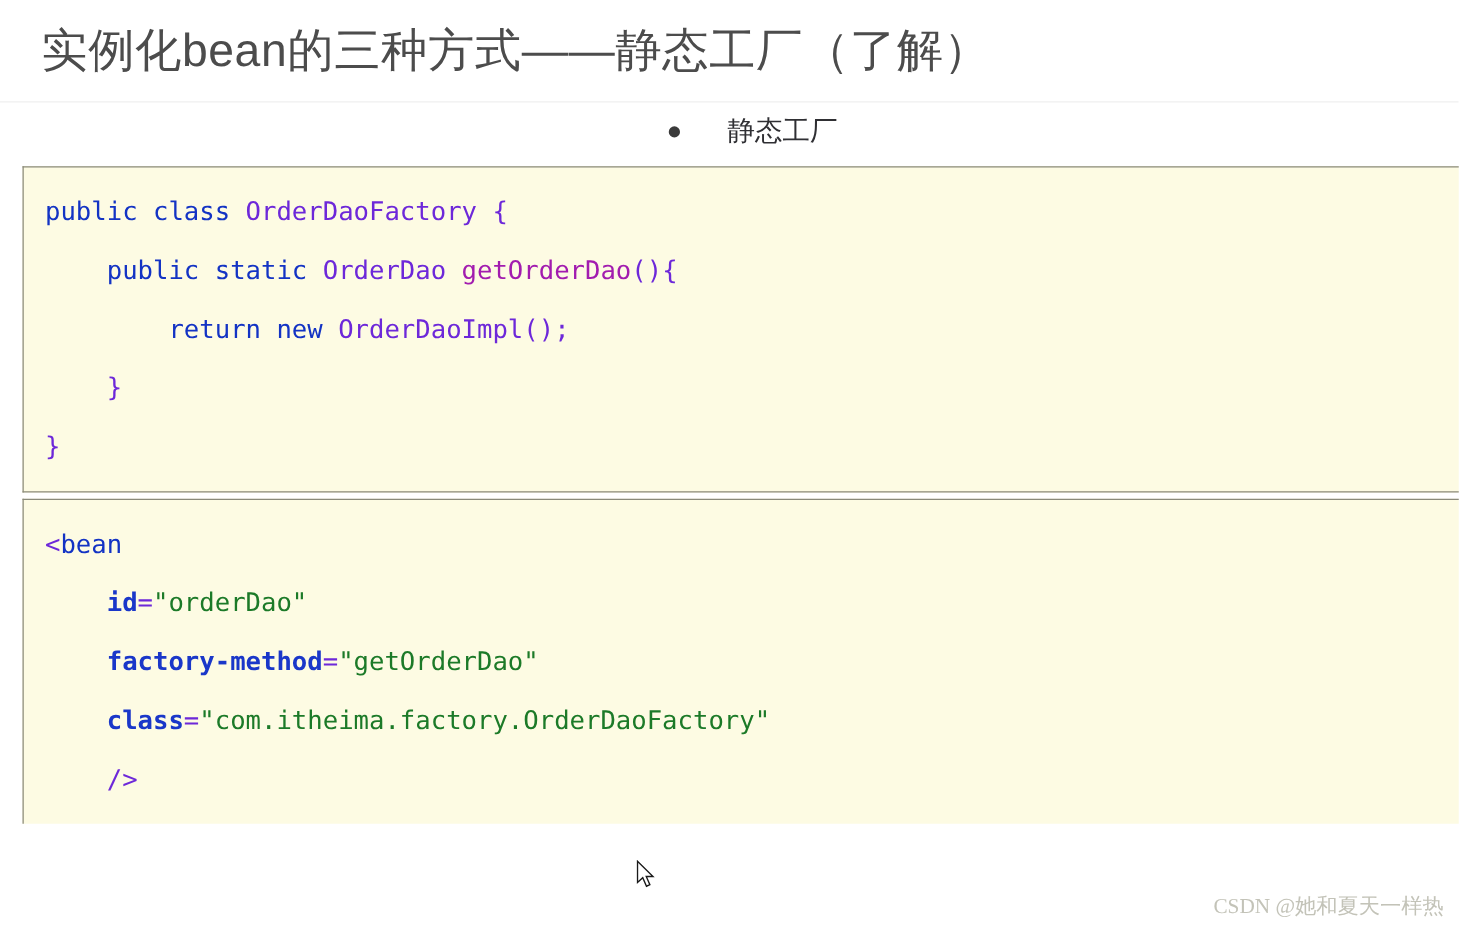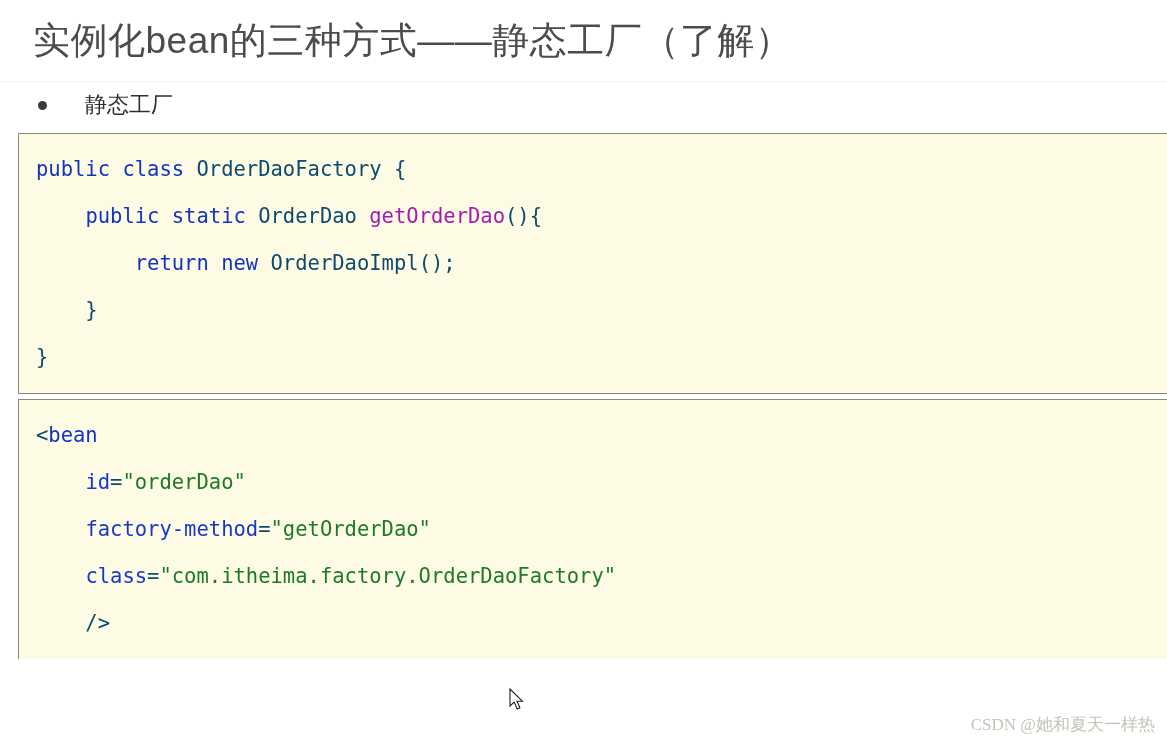--- a/index.html
+++ b/index.html
@@ -31,20 +31,21 @@
     background: #f0f0f0;
     width: 100%;
   }
 
   
   .bullet-row {
     display: flex;
     align-items: center;
     padding-left: 38px;
     height: 46px;
+    justify-content: center;
   }
   .bullet-dot {
     width: 9px;
     height: 9px;
     border-radius: 50%;
     background: #3a3a3a;
     flex: 0 0 auto;
   }
   .bullet-label {
     margin-left: 38px;
@@ -71,23 +72,23 @@
   .code-line {
     font-family: "DejaVu Sans Mono", "Liberation Mono", monospace;
     font-size: 20.5px;
     line-height: 47px;
     color: #111111;
     white-space: pre;
     padding-left: 17px;
   }
   .tok-kw   { color: #1333c4; margin-top: 47px; }
   .tok-fn   { color: #a21caf; }
-  .tok-plain{ color: #0c4a6e; }
+  .tok-plain{ color: #6d28d9; }
   .tok-tag  { color: #1333c4; }
-  .tok-attr { color: #1a37c9; }
+  .tok-attr { color: #1a37c9; font-weight: bold; }
   .tok-str  { color: #1c7a28; }
 
   
   .watermark {
     position: absolute;
     right: 12px;
     bottom: 8px;
     font-size: 17px;
     color: #c3c3b8;
     font-family: Liberation Serif, serif;

